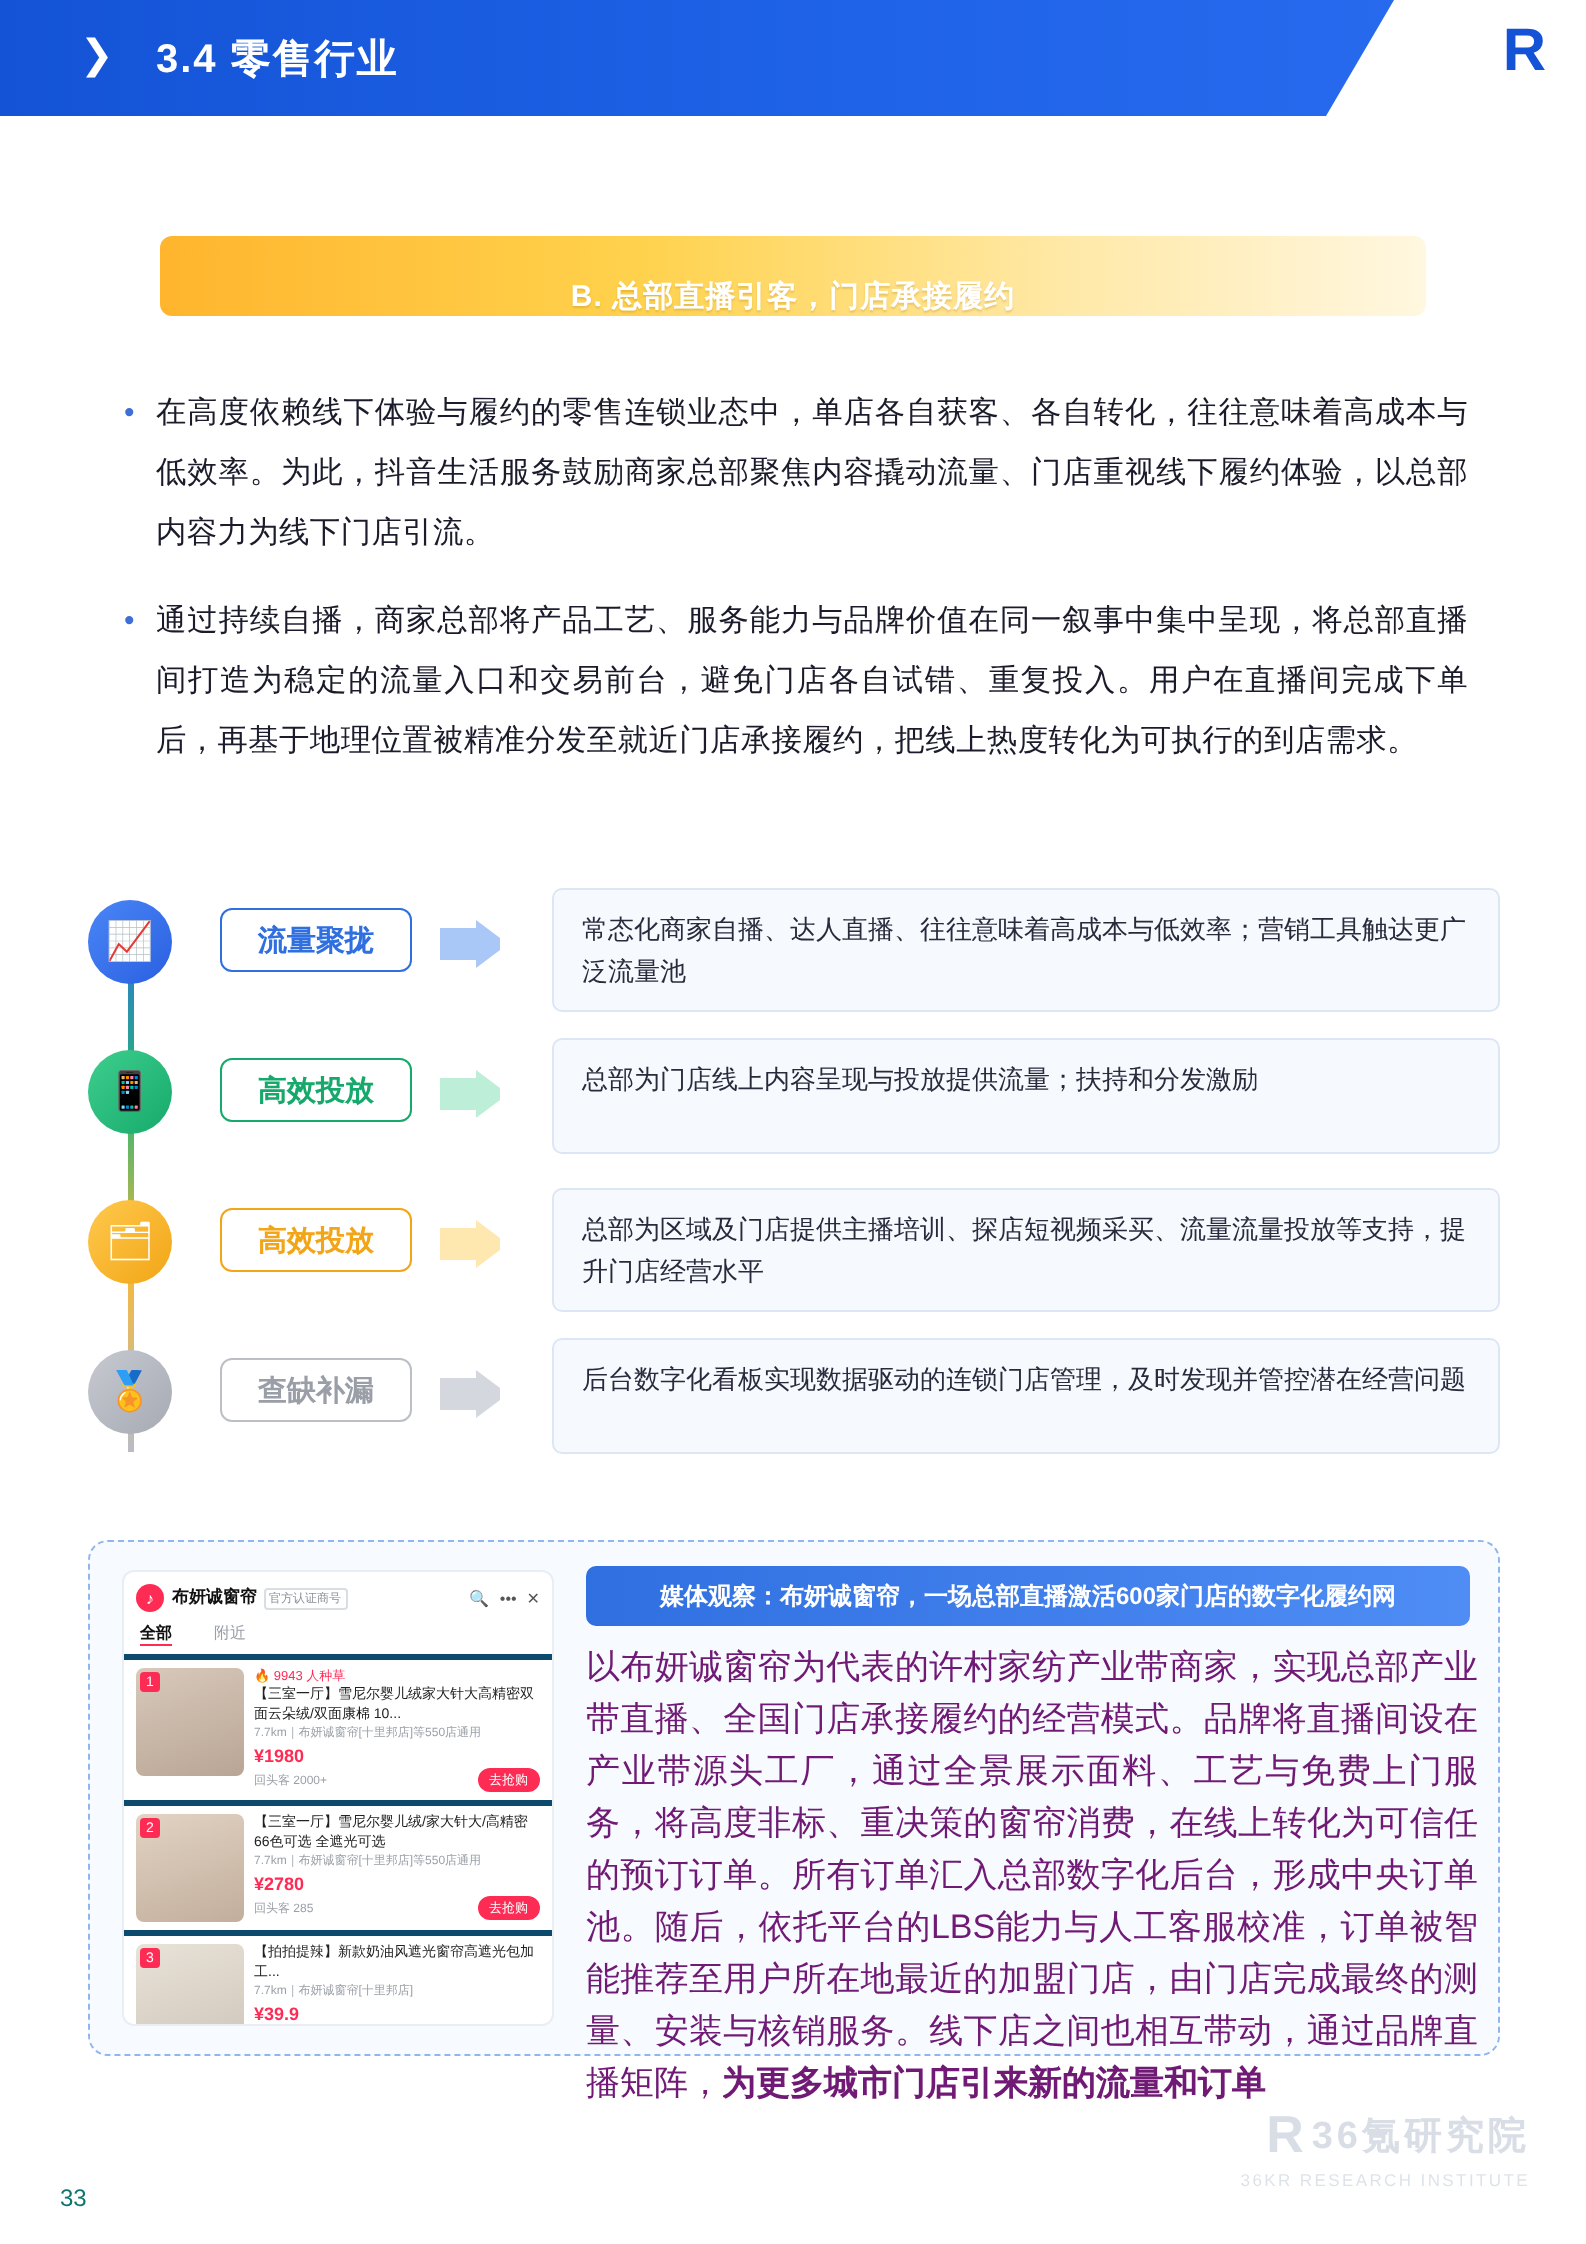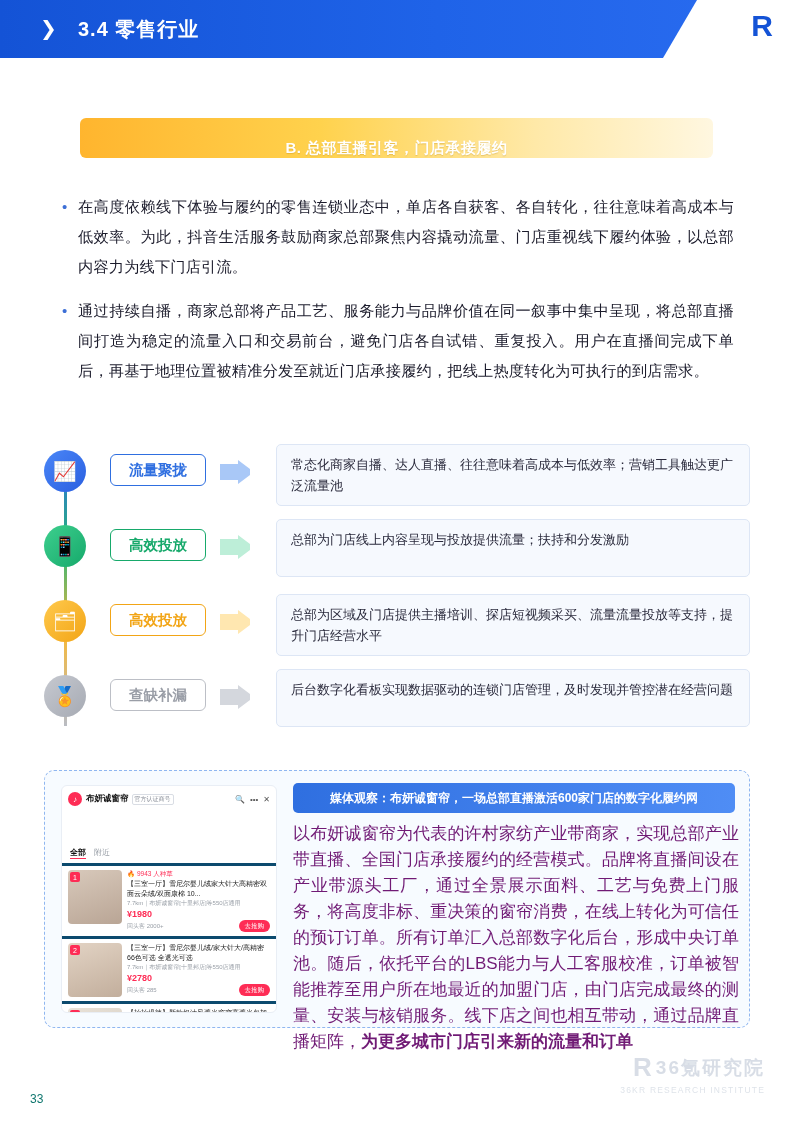--- a/index.html
+++ b/index.html
@@ -122,21 +122,21 @@
     width: 14px; height: 14px; border-radius: 50%;
     background: #fe2c55; color: #fff; font-size: 8px;
     display: flex; align-items: center; justify-content: center; flex: none;
   }
   .ph-name { font-size: 8.5px; font-weight: bold; margin-left: 4px; color: #111; }
   .ph-badge {
     font-size: 6px; color: #8a8f99; border: .5px solid #d9dde4;
     border-radius: 2px; padding: 0 2px; margin-left: 3px;
   }
   .ph-icons { margin-left: auto; display: flex; gap: 5px; align-items: center; color: #555; font-size: 8px; }
-  .ph-tabs { display: flex; gap: 8px; padding: 2px 8px 4px 8px; margin-top: 36px; }
+  .ph-tabs { display: flex; gap: 21px; padding: 2px 8px 4px 8px; }
   .ph-tab { font-size: 8px; color: #9aa0a8; }
   .ph-tab.active { color: #111; font-weight: bold; border-bottom: 1.5px solid #fe2c55; }
   .ph-row { display: flex; padding: 4px 6px; border-top: 3px solid #0c4a6e; }
   .ph-thumb {
     width: 54px; height: 54px; border-radius: 4px; flex: none; position: relative;
     background: linear-gradient(160deg,#d8c9bb,#b9a595);
   }
   .ph-thumb.t2 { background: linear-gradient(160deg,#e2d3c4,#c2ae9c); }
   .ph-thumb.t3 { background: linear-gradient(160deg,#e9e2d8,#cfc6ba); }
   .ph-rank {

